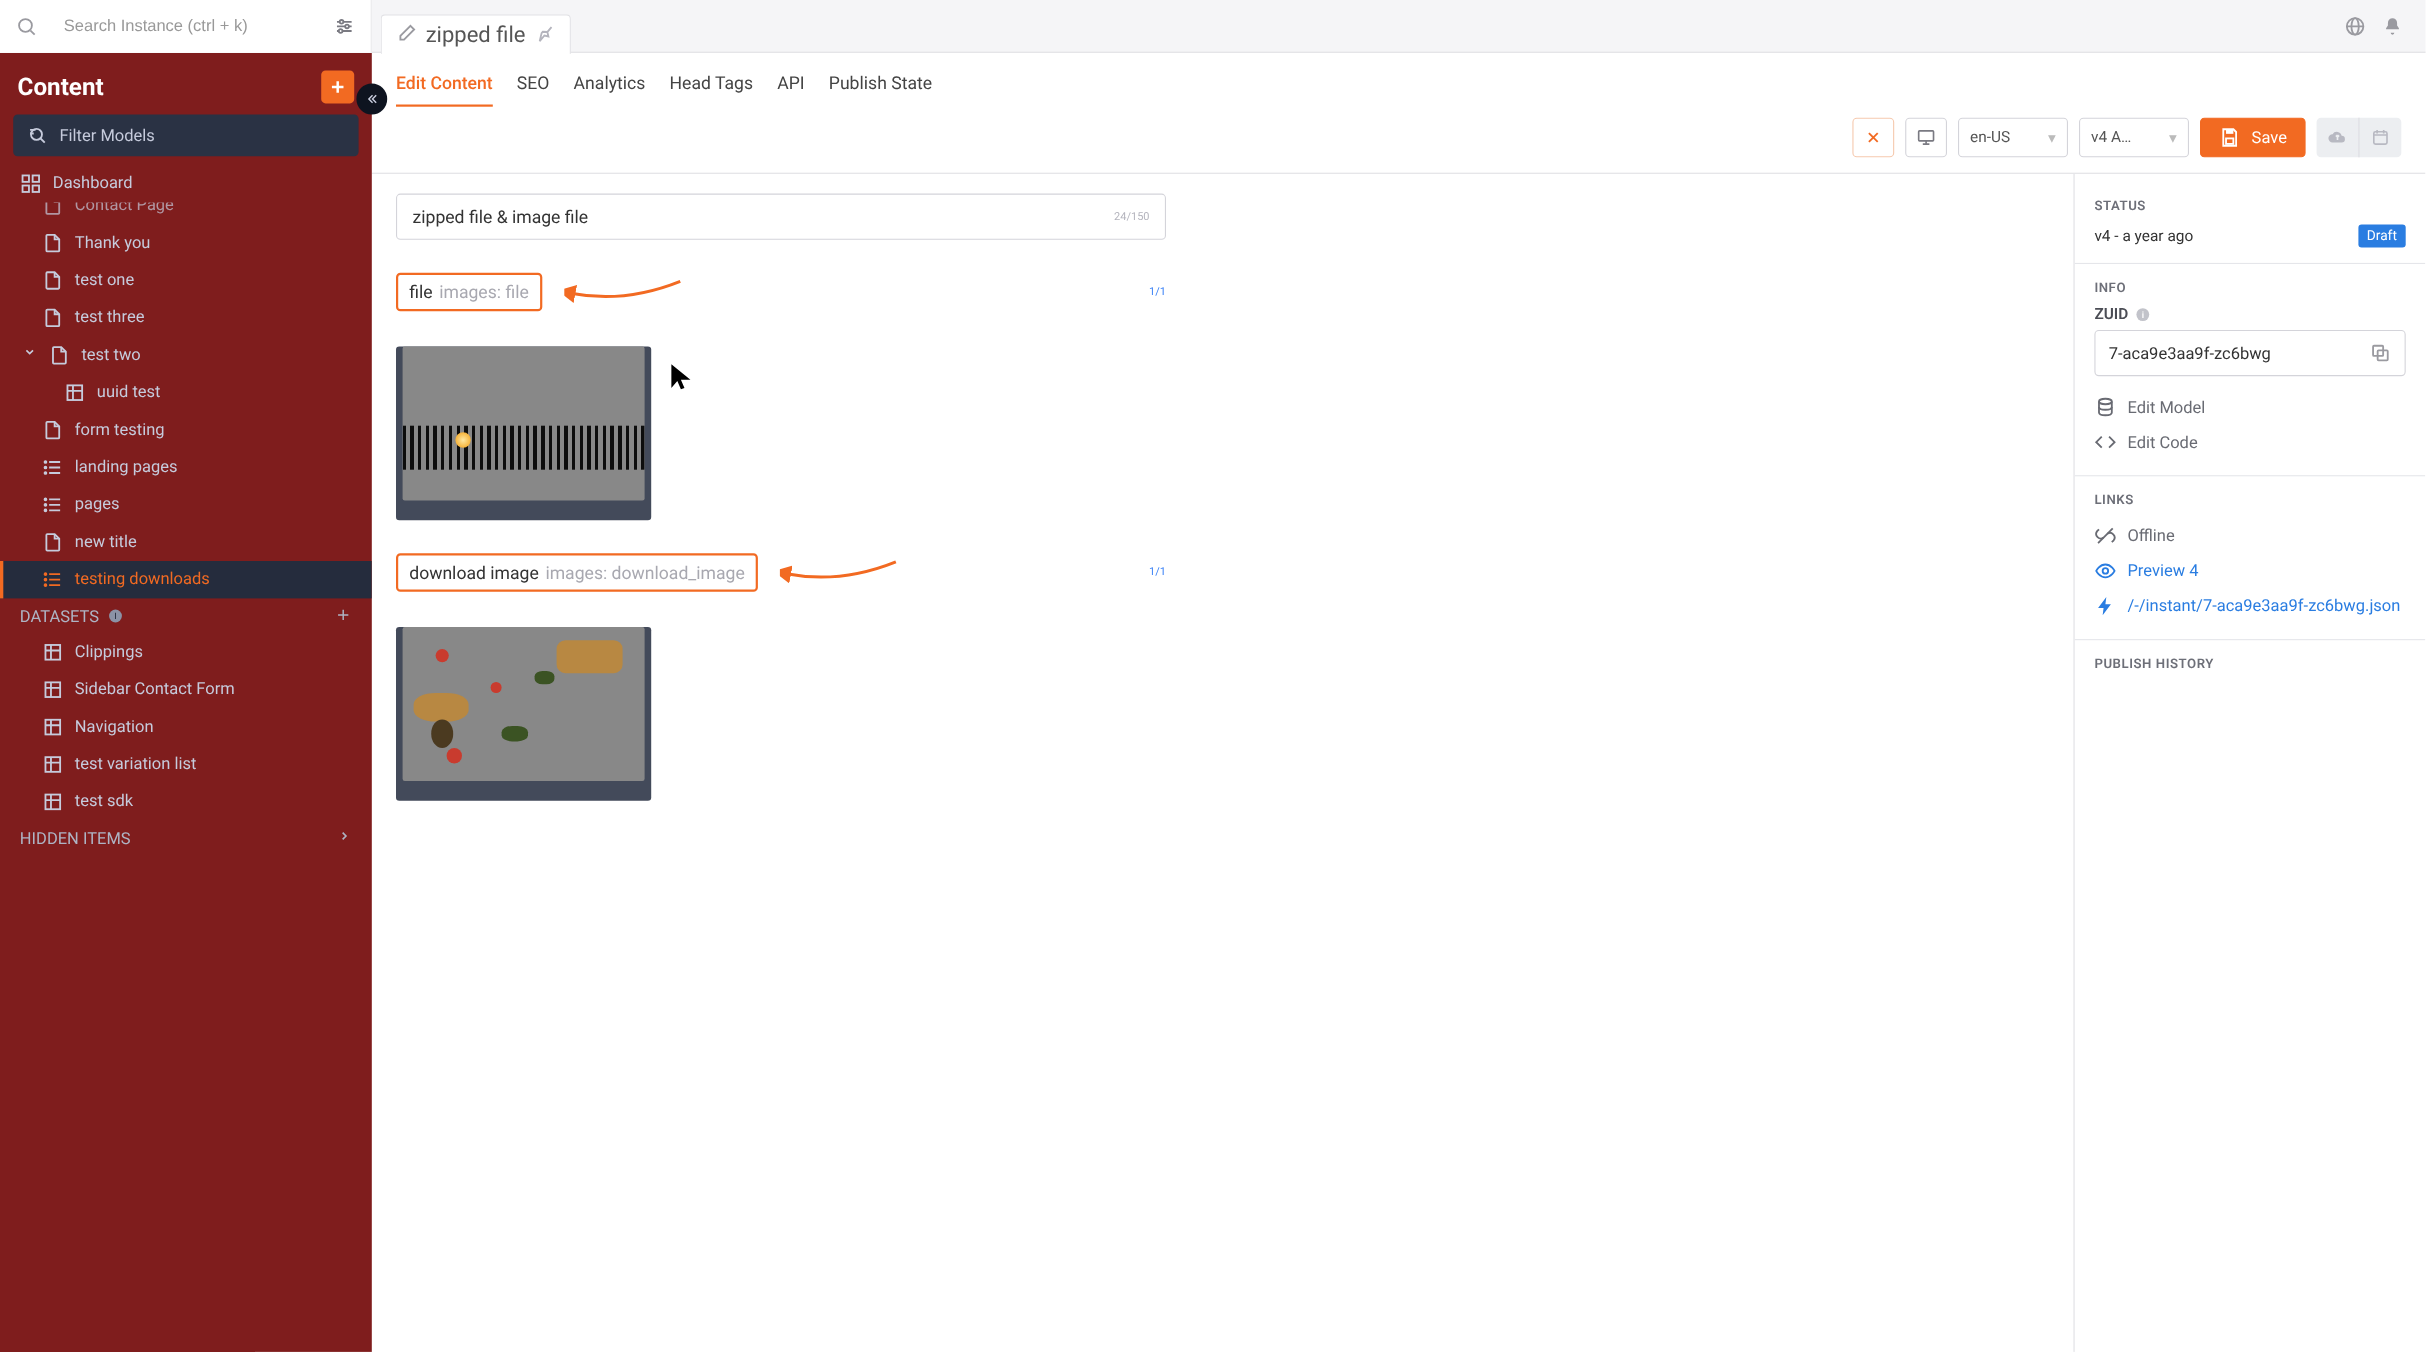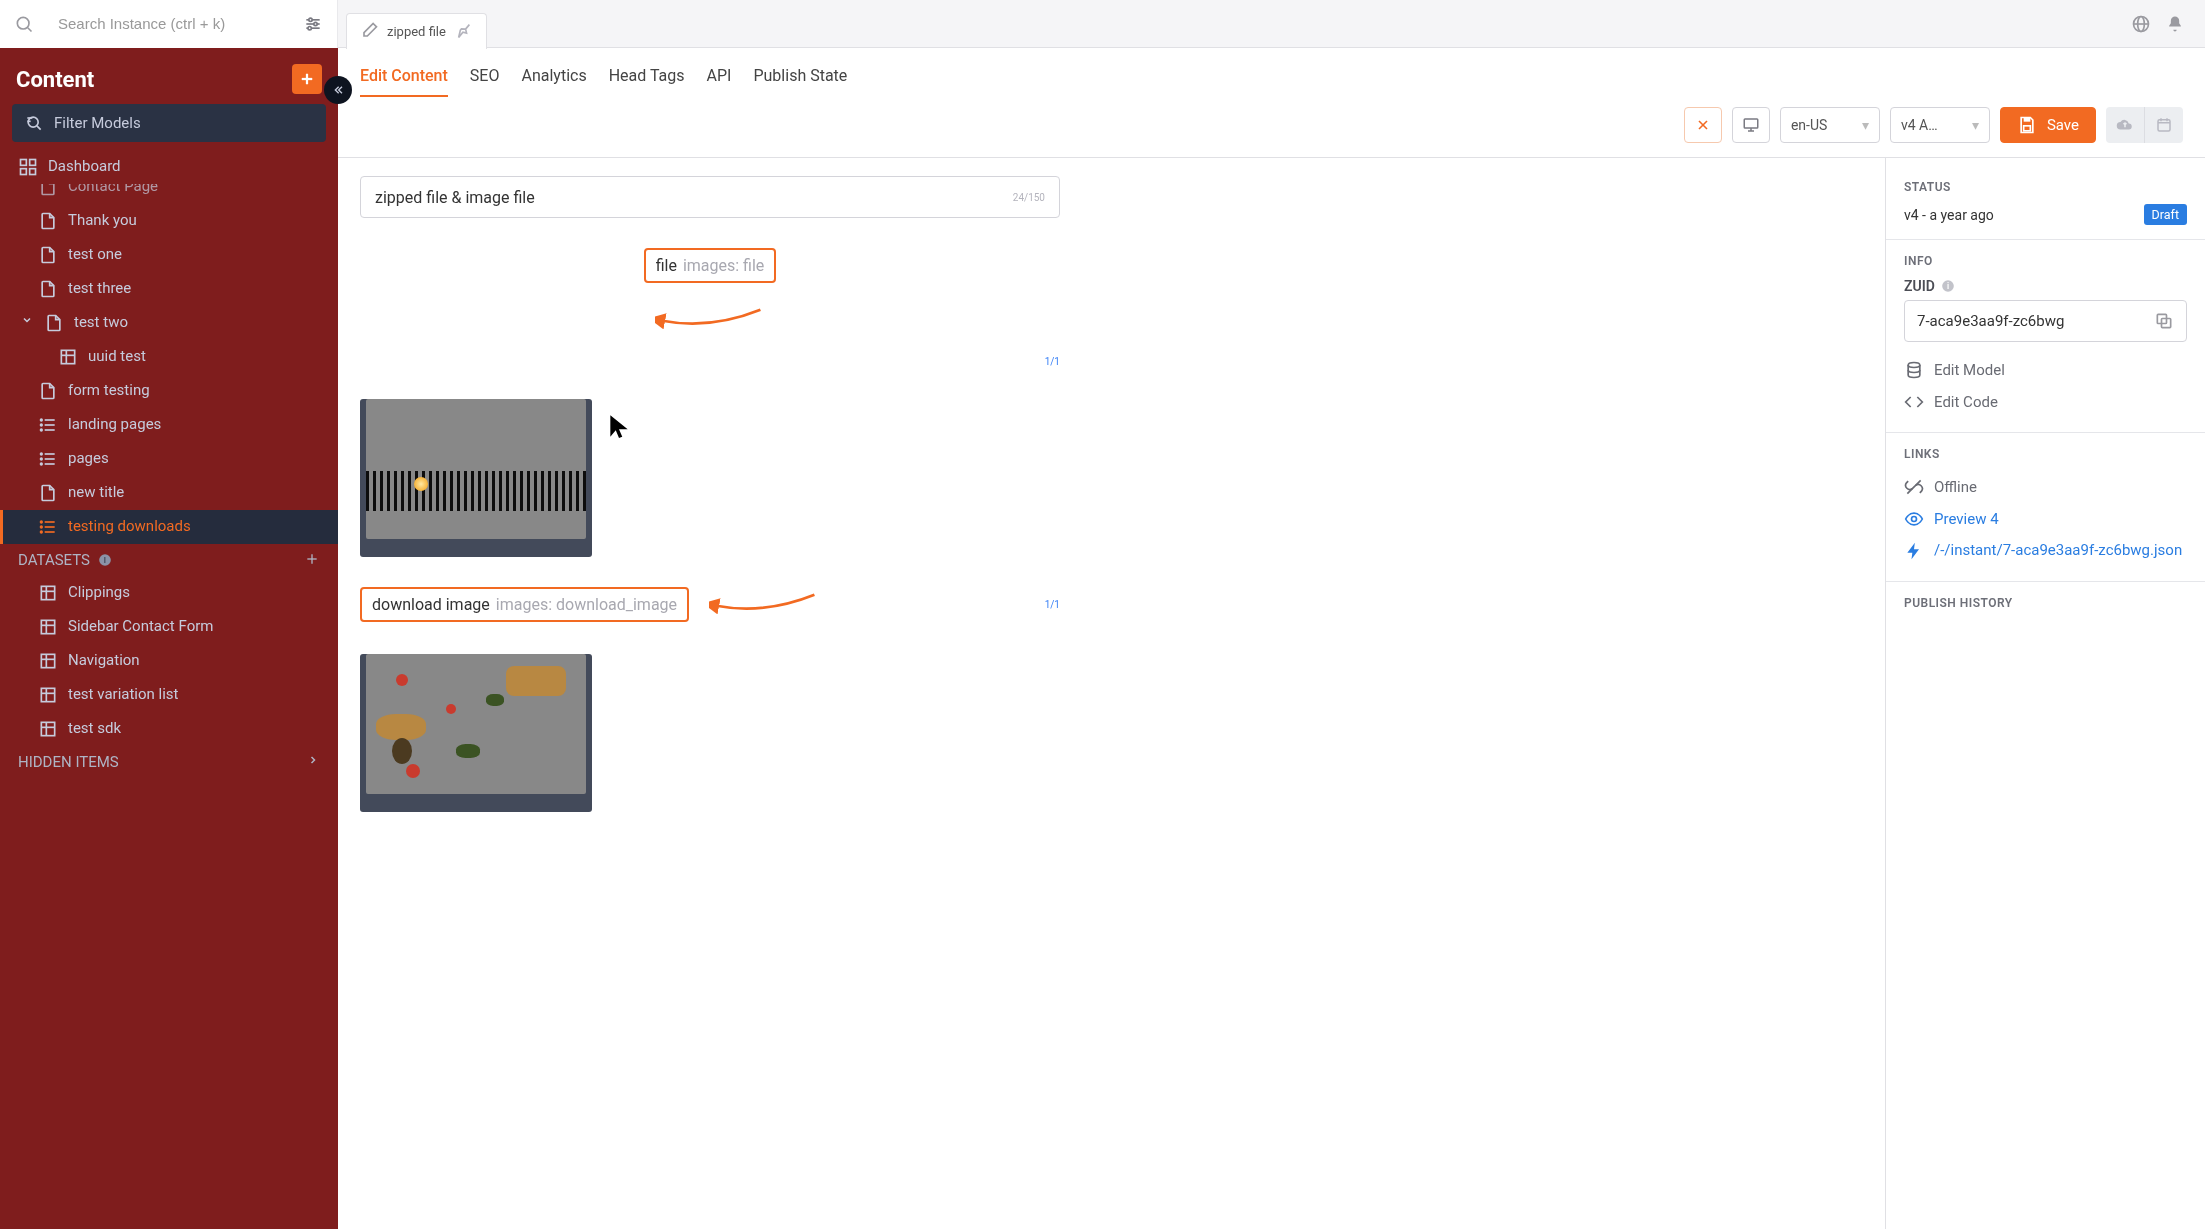--- a/index.html
+++ b/index.html
@@ -5,21 +5,21 @@
   * { box-sizing: border-box; margin: 0; padding: 0; }
   body { font-family: -apple-system, BlinkMacSystemFont, "Segoe UI", Roboto, sans-serif; font-size: 14px; color: #333; background: #fff; overflow: hidden; }
   .app { display: flex; height: 100vh; }
 
   
   .topbar { position: fixed; top: 0; left: 0; right: 0; height: 48px; display: flex; align-items: center; z-index: 10; background: #f5f5f7; border-bottom: 1px solid #e0e0e4; }
   .search-wrap { background: #fff; height: 48px; width: 338px; display: flex; align-items: center; padding: 0 14px; gap: 24px; border-right: 1px solid #e9e9ec; }
   .search-wrap input { flex: 1; border: none; outline: none; font-size: 15px; color: #666; }
   .search-wrap input::placeholder { color: #999; }
   .tab-area { height: 48px; display: flex; align-items: flex-end; padding-left: 8px; }
-  .tab { background: #fff; border: 1px solid #e0e0e4; border-bottom: none; border-radius: 4px 4px 0 0; height: 36px; display: flex; align-items: center; gap: 8px; padding: 0 12px; font-size: 13px; color: #555; margin-bottom: -1px; }
+  .tab { background: #fff; border: 1px solid #e0e0e4; border-bottom: none; border-radius: 4px 4px 0 0; height: 36px; display: flex; align-items: center; gap: 8px; padding: 0 12px; font-size: 20px; color: #555; margin-bottom: -1px; }
   .topbar-right { margin-left: auto; display: flex; align-items: center; gap: 14px; padding-right: 20px; }
   .topbar-right .ico { color: #9a9aa0; }
 
   .ico { display: inline-flex; align-items: center; justify-content: center; width: 20px; height: 20px; }
   .ico svg { width: 100%; height: 100%; }
 
   
   .sidebar { width: 338px; background: #7f1d1d; color: #d6dae2; display: flex; flex-direction: column; margin-top: 48px; height: calc(100vh - 48px); position: relative; flex-shrink: 0; }
   .sidebar-top { display: flex; align-items: center; justify-content: space-between; padding: 16px 16px 10px 16px; }
   .sidebar-title { font-size: 22px; font-weight: 700; color: #fff; }
@@ -453,21 +453,21 @@
     </div>
 
     <div class="content-body">
       <div class="fields">
         <div class="title-input">
           <span>zipped file &amp; image file</span>
           <span class="counter">24/150</span>
         </div>
 
         <div class="field-block">
-          <div class="field-head" style="width: 700px; flex-direction: column;">
+          <div class="field-head" style="width: 700px;">
             <div class="field-label-box">
               <span>file</span>
               <span class="hint">images: file</span>
             </div>
             <span class="arrow-annot">
               <svg viewBox="0 0 120 30">
                   <defs>
                     <marker id="ah1" markerWidth="6" markerHeight="6" refX="1" refY="3" orient="auto">
                       <path d="M0,0 L0,6 L6,3 z" fill="#f26a22"></path>
                     </marker>

